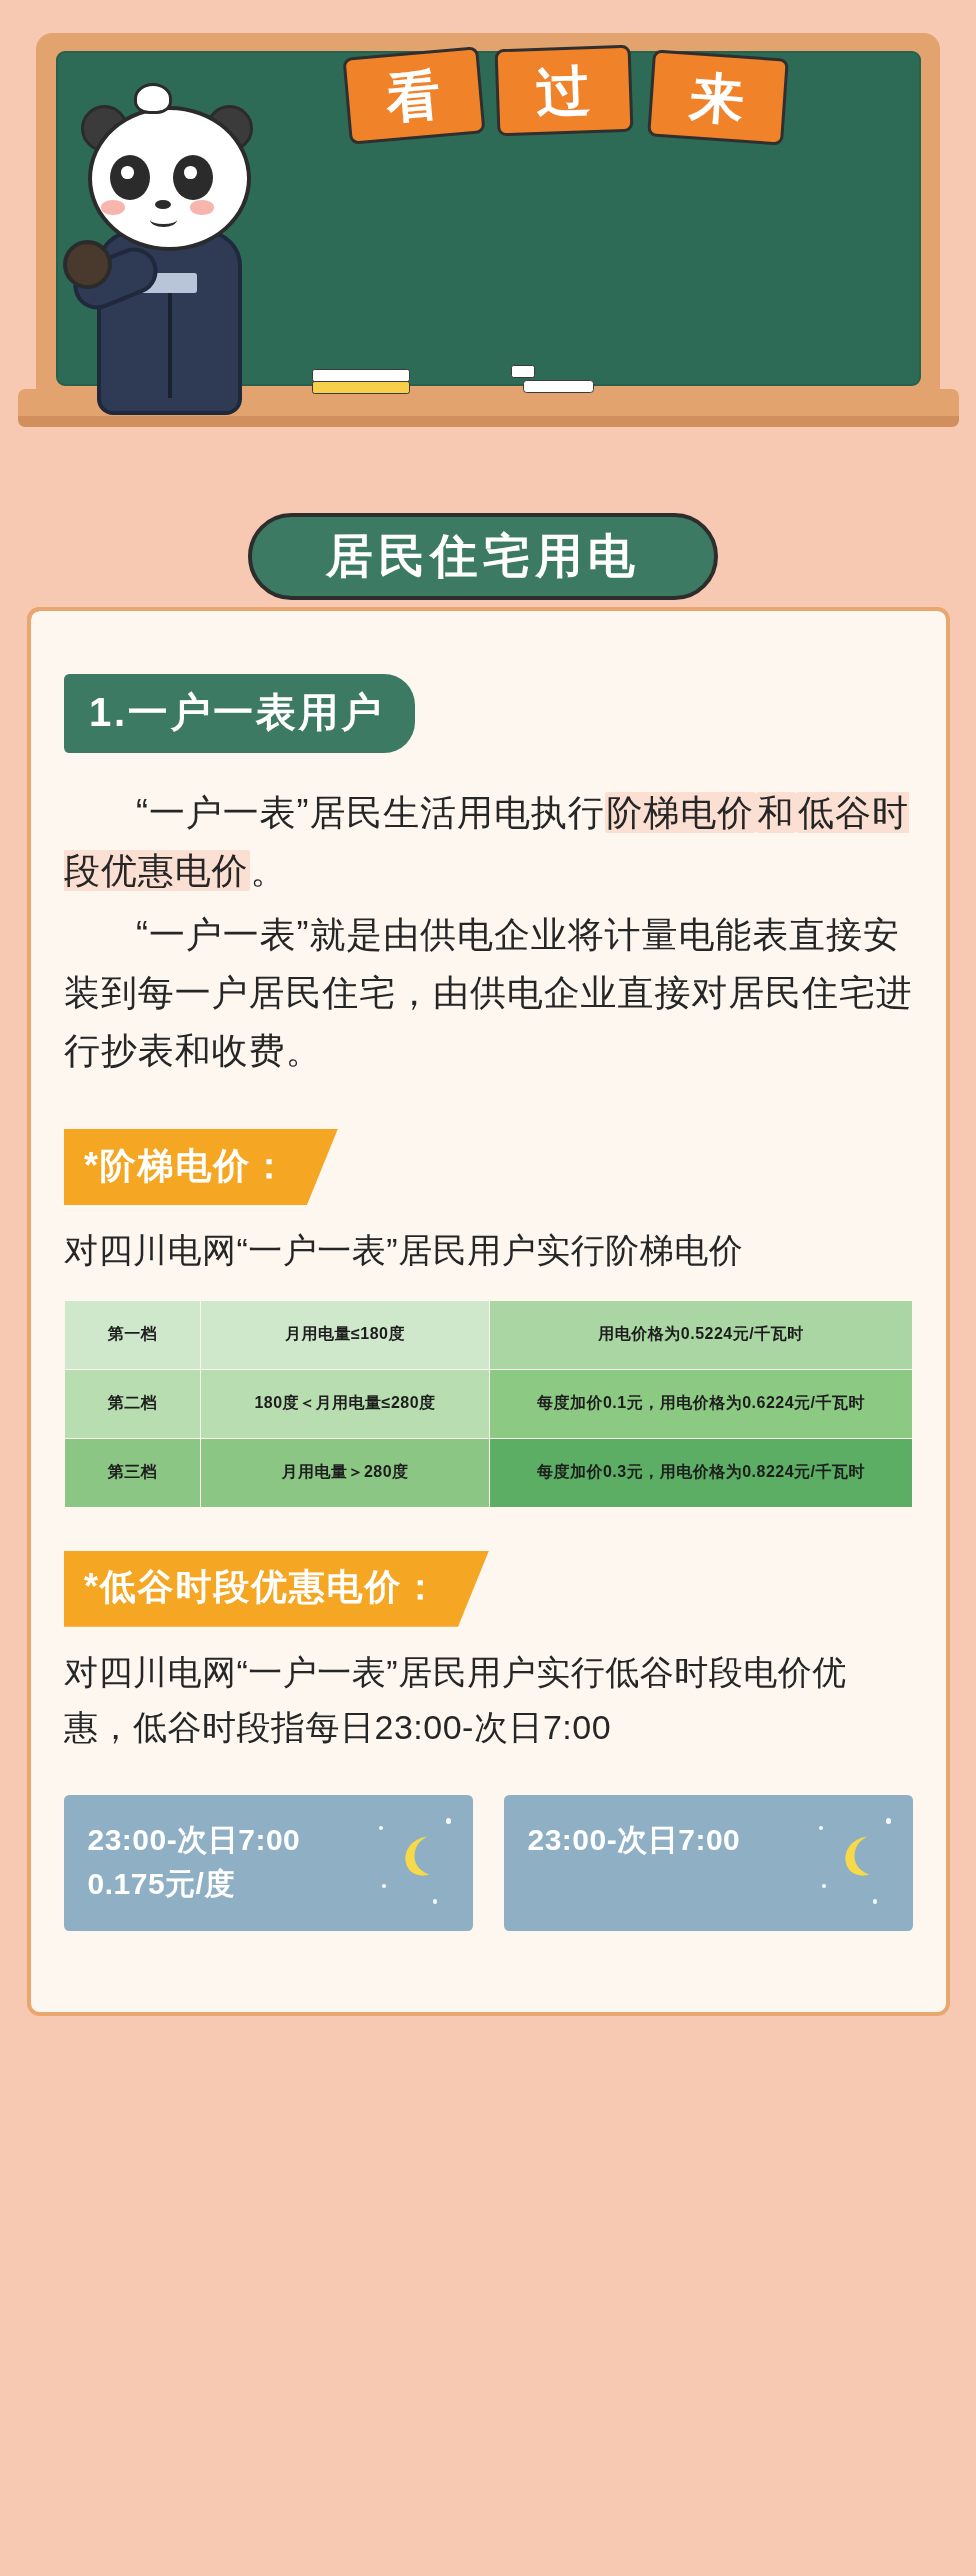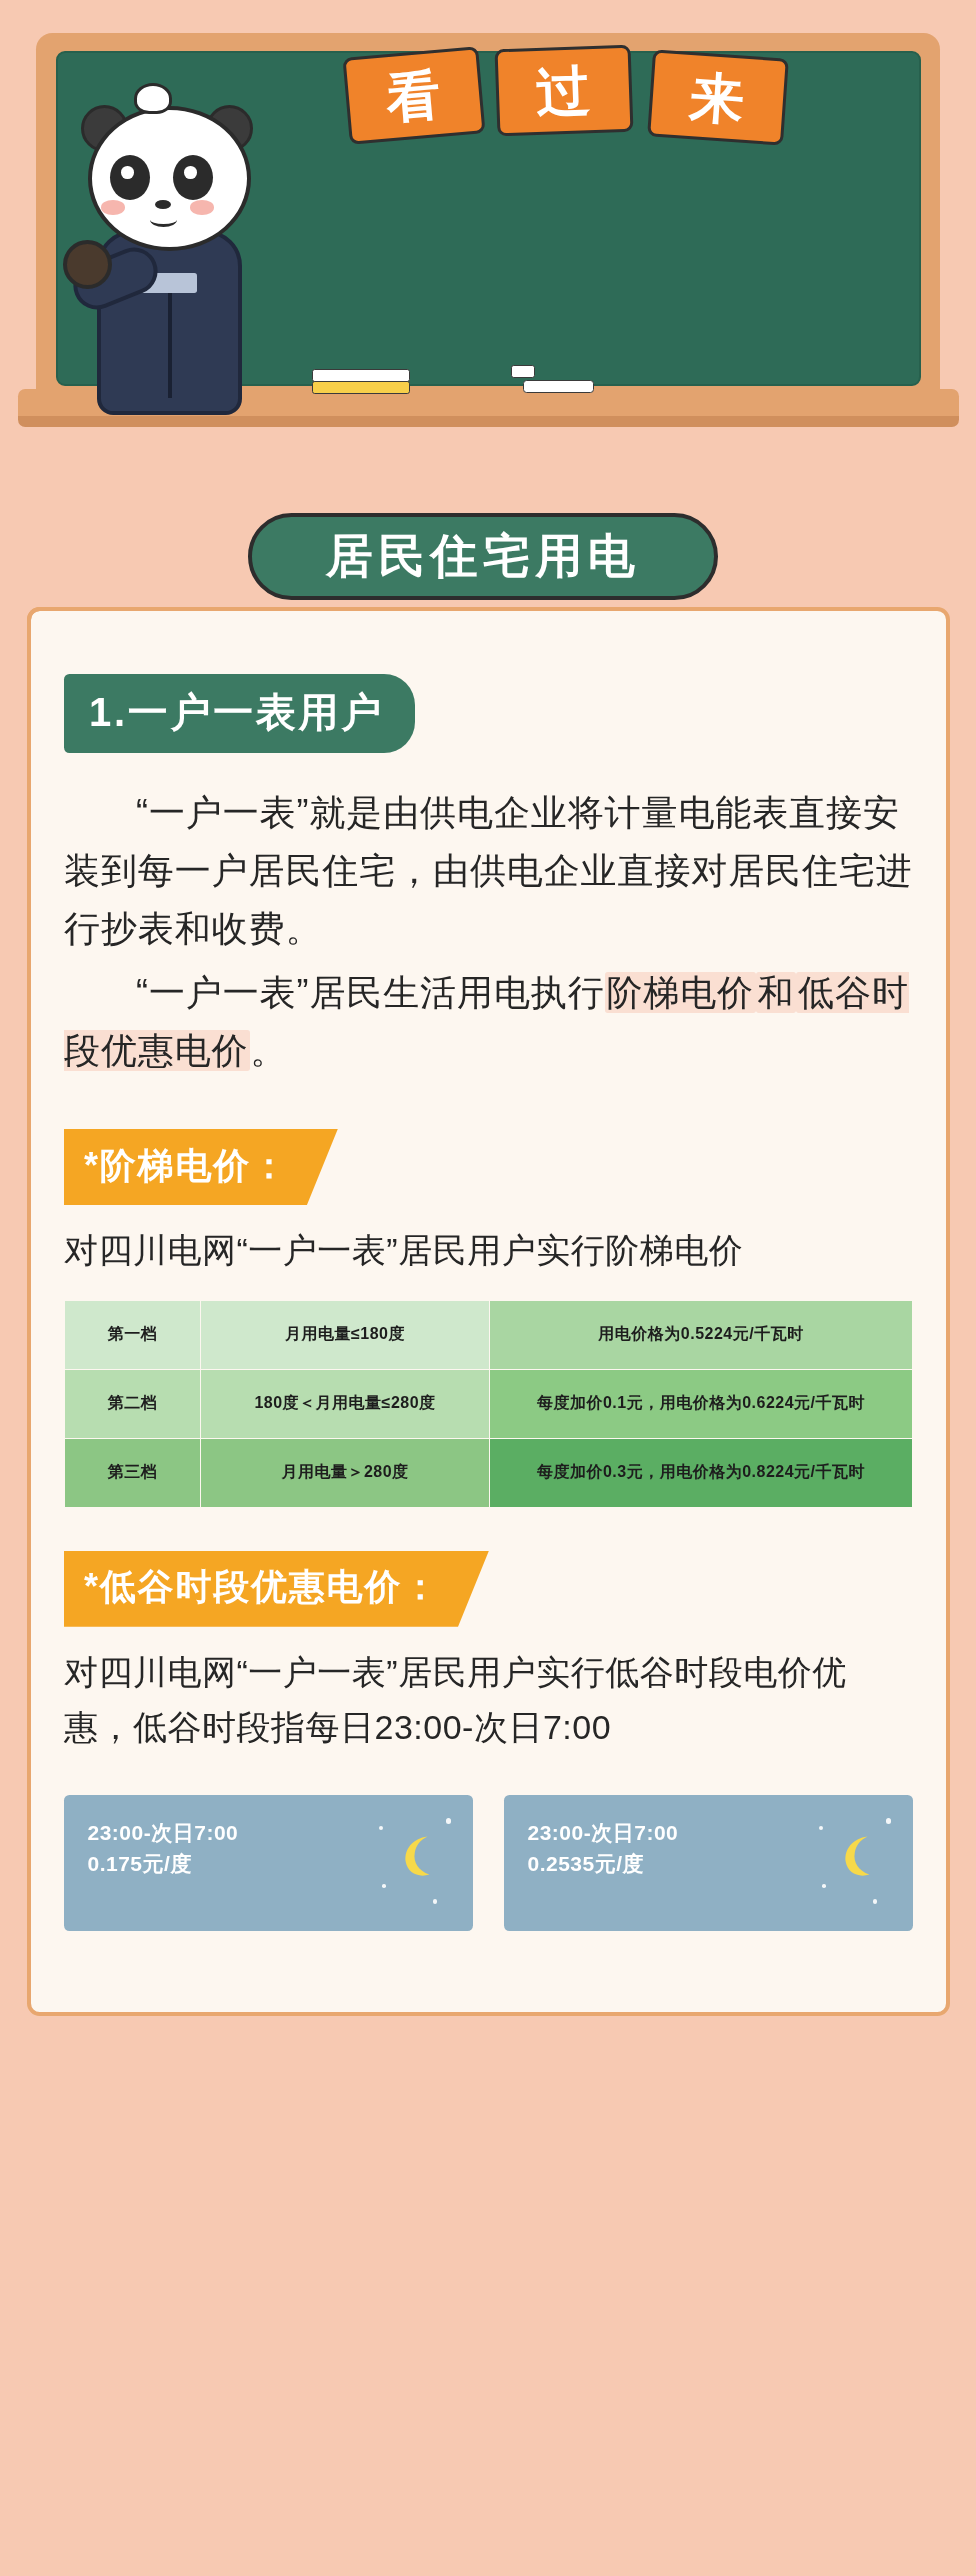--- a/index.html
+++ b/index.html
@@ -406,21 +406,21 @@
     letter-spacing: 1.8px;
   }
   .season-box {
     position: relative;
     background: #8fb0c4;
     border-radius: 5.4px;
     padding: 23.5px 23.5px 25px 23.5px;
     min-height: 136px;
   }
   .season-box .ln {
-    font-size: 21px;
+    font-size: 30px;
     color: #fff;
     font-weight: bold;
     line-height: 1.45;
     letter-spacing: 0.5px;
   }
   .moon {
     position: absolute;
     right: 31px;
     top: 36px;
     width: 49px;
@@ -481,25 +481,25 @@
   </div>
 
   <div class="section-title-wrap">
     <div class="section-title">居民住宅用电</div>
   </div>
 
   <div class="card">
 
     <div class="item-label">1.一户一表用户</div>
 
-    <p class="para">“一户一表”就是由供电企业将计量电能表直接安装到每一户居民住宅，由供电企业直接对居民住宅进行抄表和收费。</p>
-
     <p class="para">
       <span>“一户一表”居民生活用电执行</span><span class="hl">阶梯电价</span><span class="hl">和</span><span class="hl">低谷时段优惠电价</span><span>。</span>
     </p>
+
+    <p class="para">“一户一表”就是由供电企业将计量电能表直接安装到每一户居民住宅，由供电企业直接对居民住宅进行抄表和收费。</p>
 
     
     <div class="banner">*阶梯电价：</div>
 
     <p class="lead">对四川电网“一户一表”居民用户实行阶梯电价</p>
 
     <table class="tiers">
       <tbody>
         <tr class="r1">
           <td class="t-c1">第一档</td>
@@ -536,21 +536,20 @@
           <span class="star s1"></span>
           <span class="star s2"></span>
           <span class="star s3"></span>
           <span class="star s4"></span>
         </div>
       </div>
 
       <div class="season-col">
         <div class="season-box">
           <div class="ln">23:00-次日7:00</div>
-          <div class="ln">0.2535元/度</div>
           <svg class="moon" viewBox="0 0 54 54">
             <path d="M38 6 C22 8 12 20 14 34 C16 46 28 52 40 48 C28 44 22 34 24 24 C25 16 30 10 38 6 Z" fill="#f7d94a"></path>
           </svg>
           <span class="star s1"></span>
           <span class="star s2"></span>
           <span class="star s3"></span>
           <span class="star s4"></span>
         </div>
       </div>
 

